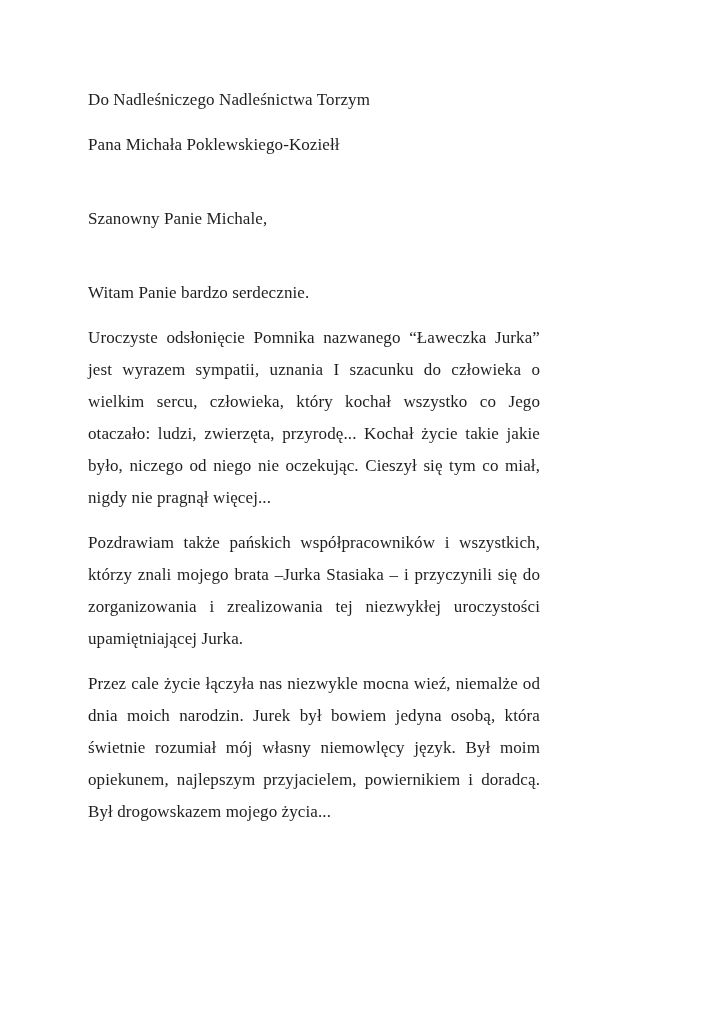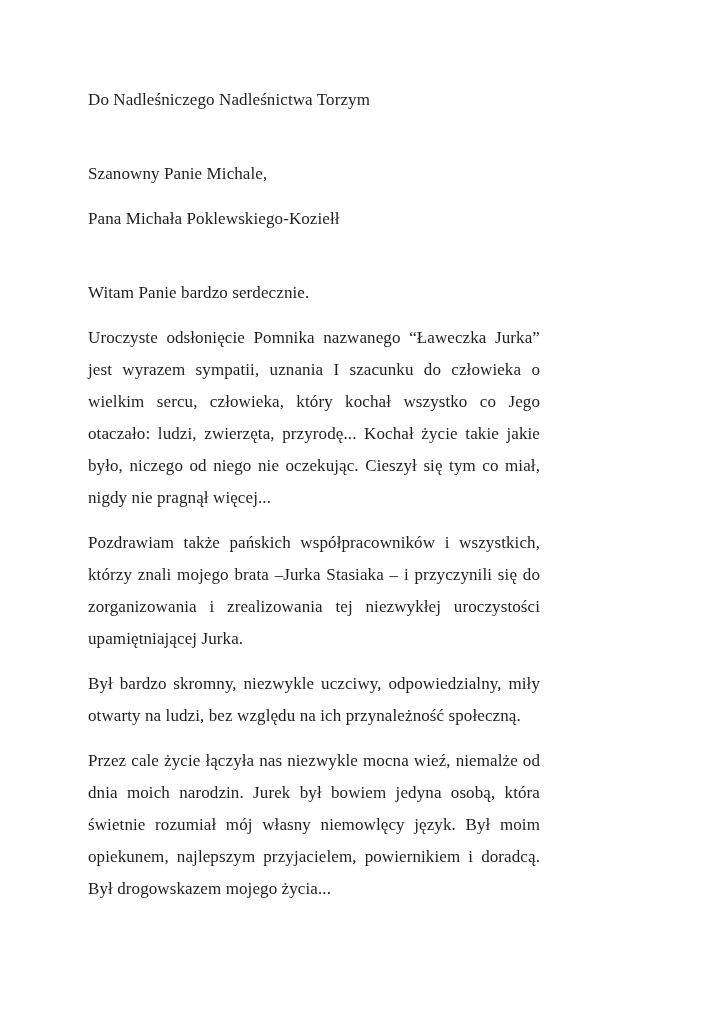--- a/index.html
+++ b/index.html
@@ -35,20 +35,19 @@
   }
   .space-above {
     margin-top: 42px !important;
   }
 </style>
 </head>
 <body>
 
 <div class="page">
   <p class="single">Do Nadleśniczego Nadleśnictwa Torzym</p>
+  <p class="single">Pana Michała Poklewskiego-Koziełł</p>
   <p class="single space-above">Szanowny Panie Michale,</p>
-  <p class="single">Pana Michała Poklewskiego-Koziełł</p>
   <p class="single space-above">Witam Panie bardzo serdecznie.</p>
   <p>Uroczyste odsłonięcie Pomnika nazwanego “Ławeczka Jurka” jest wyrazem sympatii, uznania I szacunku do człowieka o wielkim sercu, człowieka, który kochał wszystko co Jego otaczało: ludzi, zwierzęta, przyrodę... Kochał życie takie jakie było, niczego od niego nie oczekując. Cieszył się tym co miał, nigdy nie pragnął więcej...</p>
   <p>Pozdrawiam także pańskich współpracowników i wszystkich, którzy znali mojego brata –Jurka Stasiaka – i przyczynili się do zorganizowania i zrealizowania tej niezwykłej uroczystości upamiętniającej Jurka.</p>
-  <p>Był bardzo skromny, niezwykle uczciwy, odpowiedzialny, miły otwarty na ludzi, bez względu na ich przynależność społeczną.</p>
   <p>Przez cale życie łączyła nas niezwykle mocna wieź, niemalże od dnia moich narodzin. Jurek był bowiem jedyna osobą, która świetnie rozumiał mój własny niemowlęcy język. Był moim opiekunem, najlepszym przyjacielem, powiernikiem i doradcą. Był drogowskazem mojego życia...</p>
 </div>
 
 </body></html>

